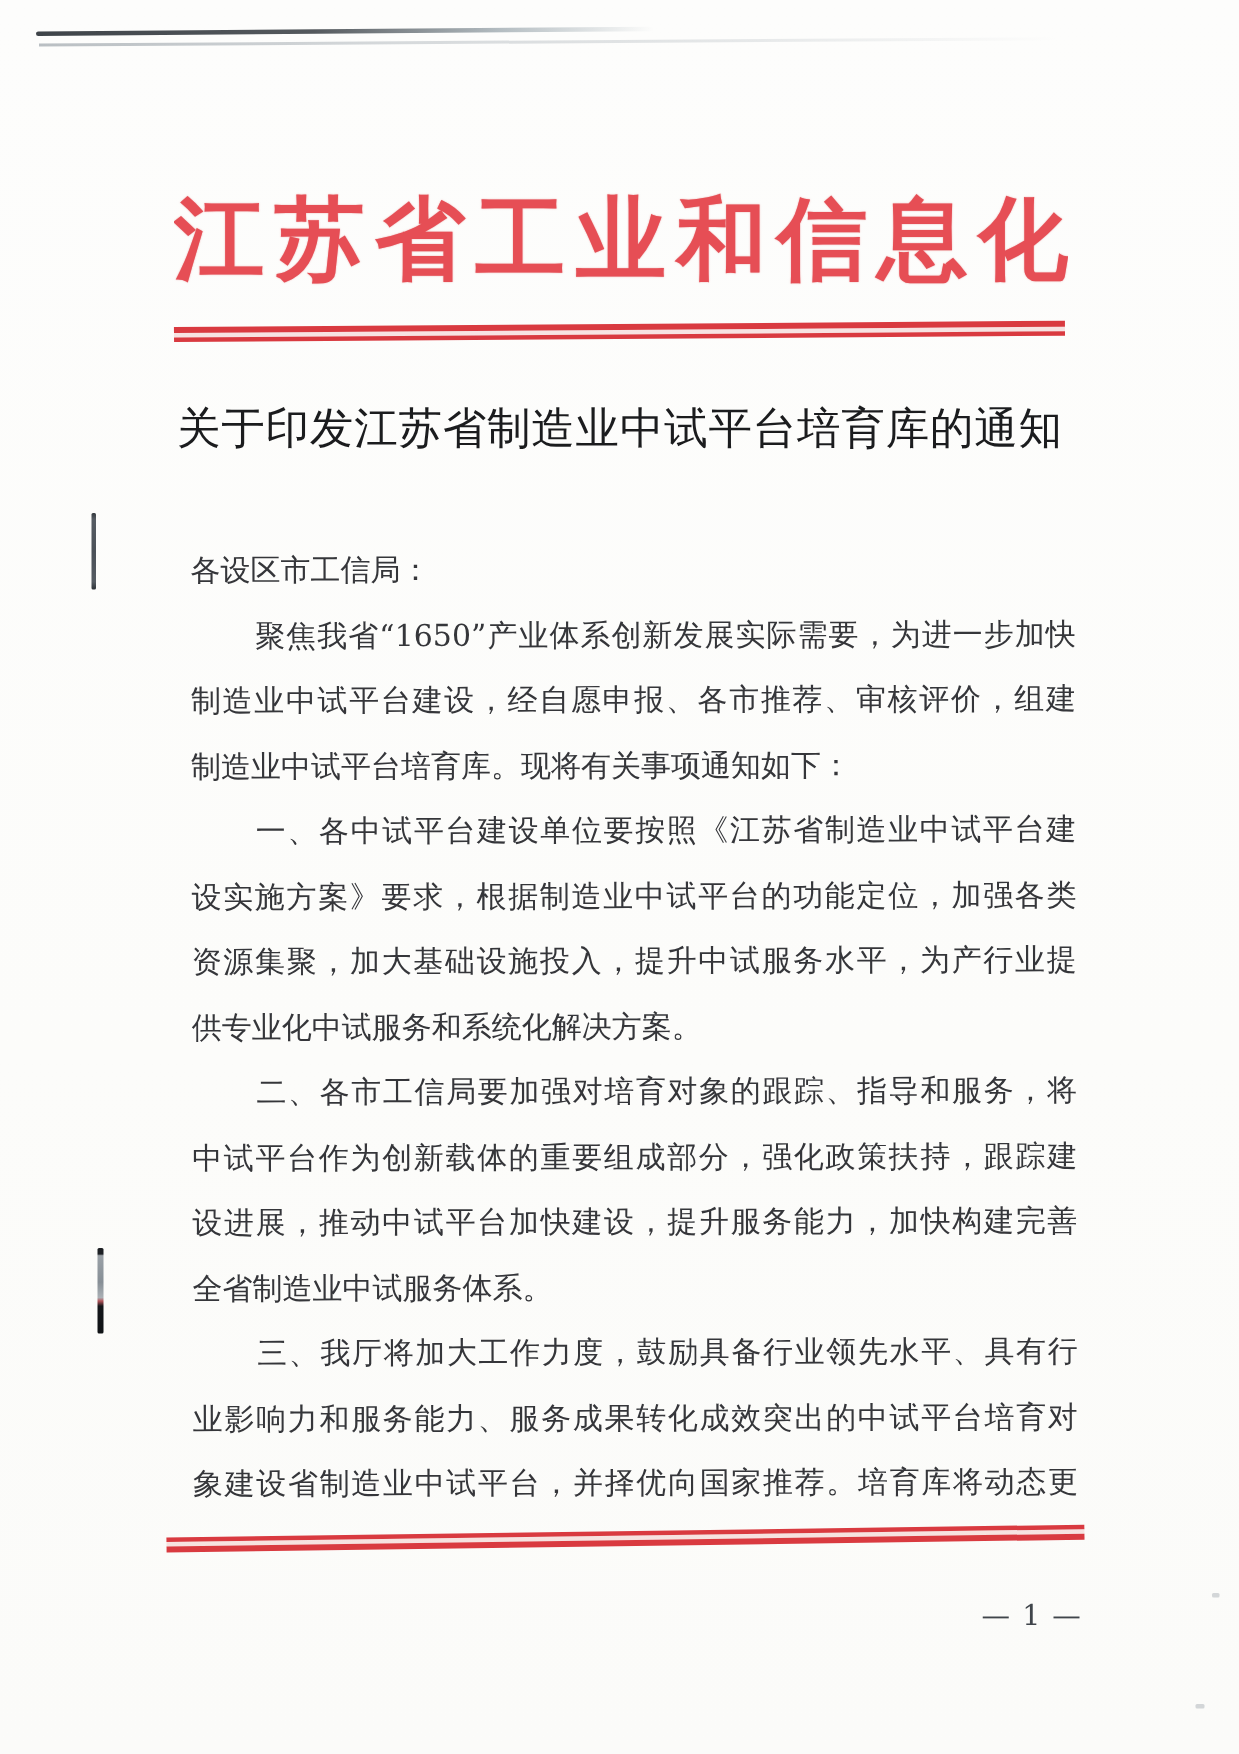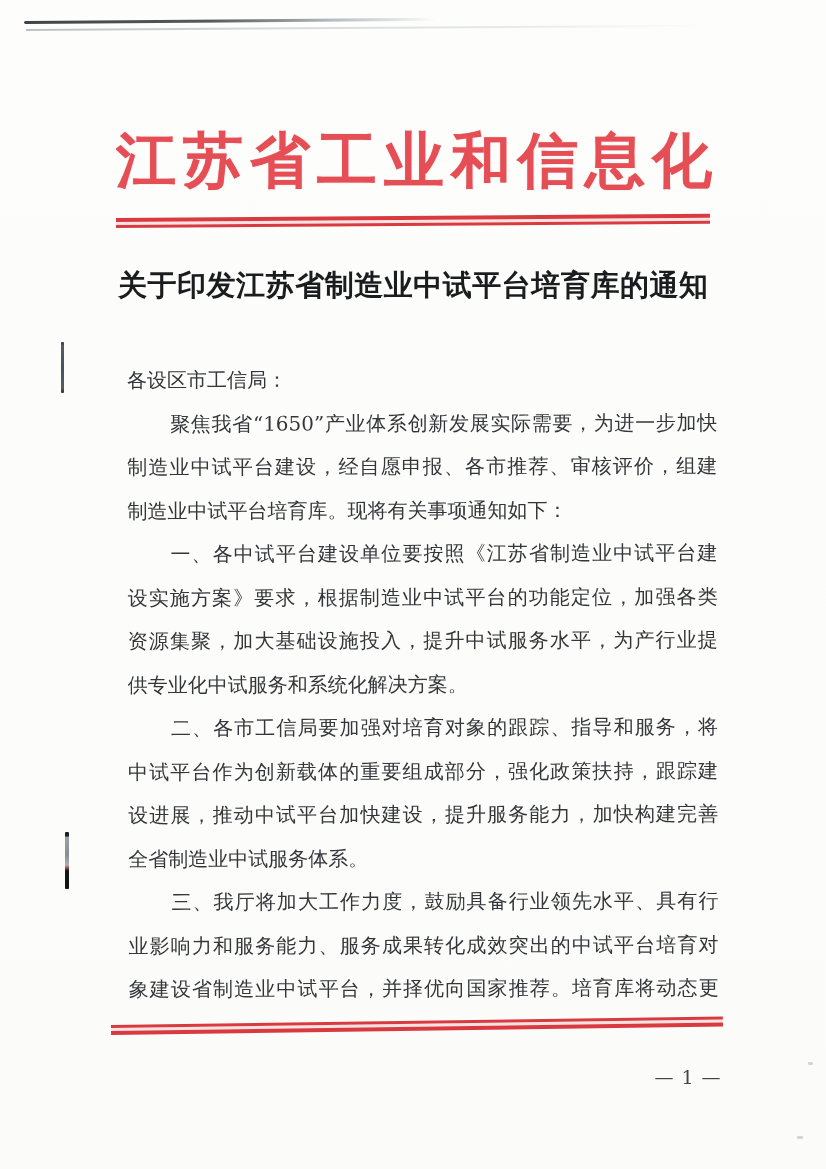--- a/index.html
+++ b/index.html
@@ -118,21 +118,21 @@
   
   .doc-title {
     position: absolute;
     left: 118px;
     top: 262px;
     width: 590px;
     height: 46px;
     margin: 0;
     font-size: 29px;
     line-height: 46px;
-    font-weight: 700;
+    font-weight: 400;
     color: #1b1c1e;
     text-align: justify;
     text-align-last: justify;
     overflow: hidden;
   }
 
   
   .doc-body {
     position: absolute;
     left: 127px;

